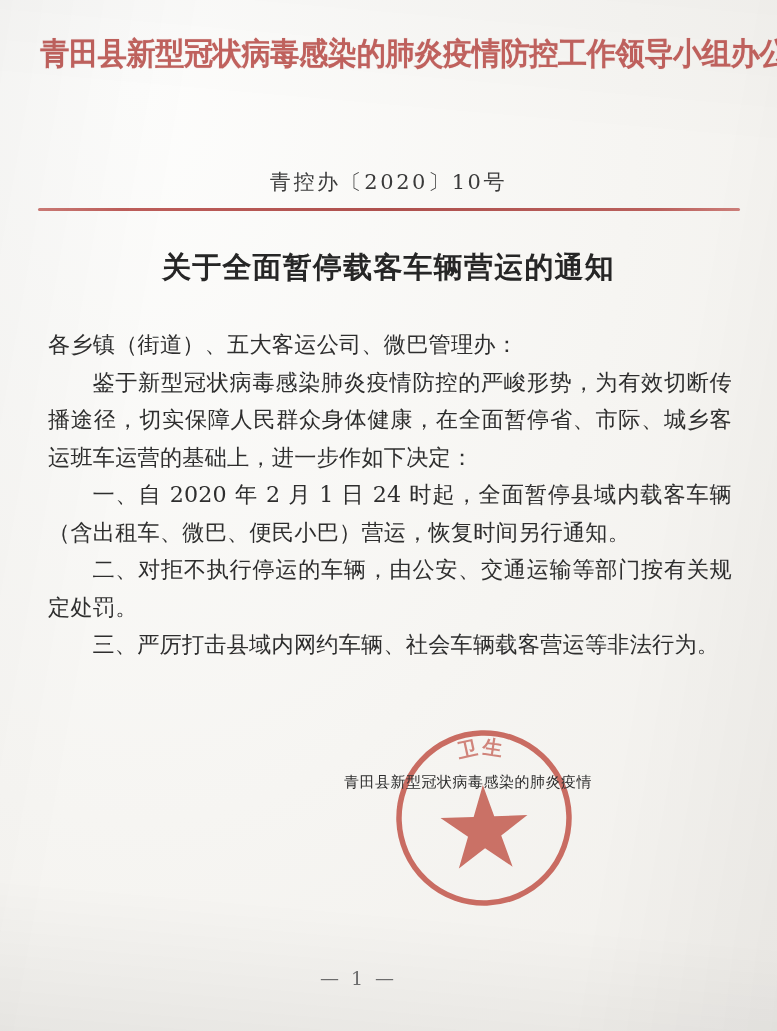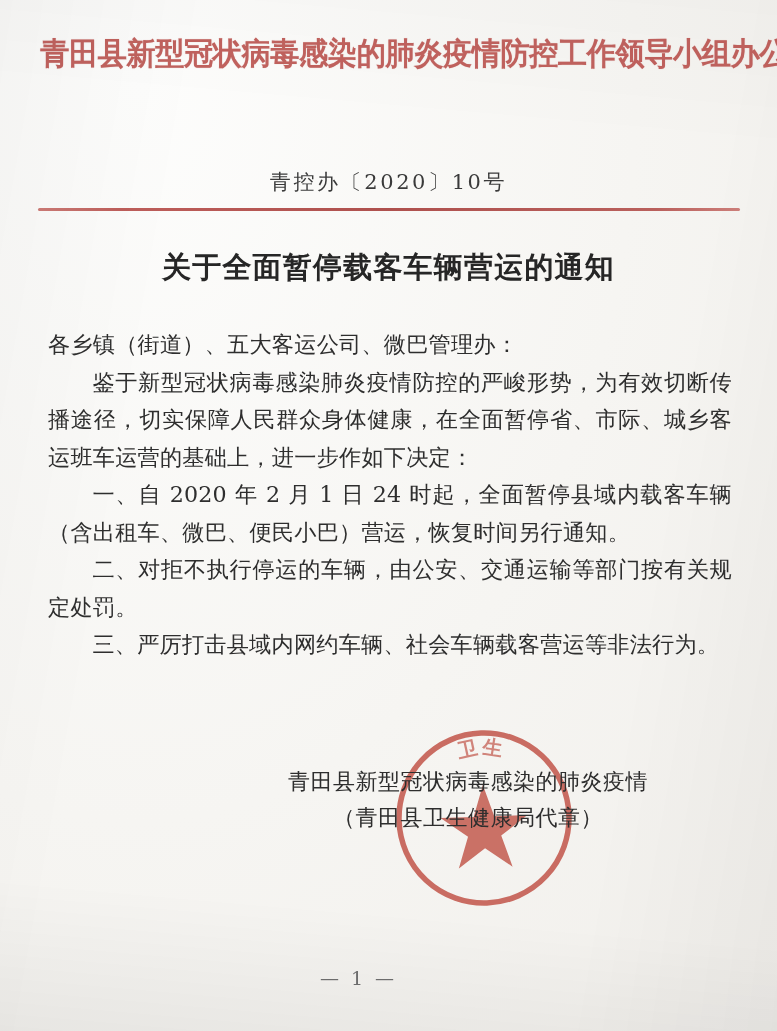--- a/index.html
+++ b/index.html
@@ -125,21 +125,21 @@
     text-indent: 0;
   }
 
   
   .signature {
     position: absolute;
     left: 258px;
     top: 764px;
     width: 420px;
     font-family: Liberation Serif, serif;
-    font-size: 22px;
+    font-size: 15px;
     line-height: 36px;
     color: #2e2e2e;
     text-align: center;
     z-index: 4;
   }
 
   .sig-line-1 { letter-spacing: 0.5px; }
   .sig-line-2 { letter-spacing: 0.5px; }
   .sig-line-3 { letter-spacing: 0.5px; }
   .sig-date   { letter-spacing: 1.6px; }
@@ -200,18 +200,17 @@
     <circle cx="91" cy="91" r="85" fill="none" stroke="#c0392b" stroke-width="5.5" opacity="0.88"></circle>
     <path id="sealArcTop" d="M 91,91 m -64,0 a 64,64 0 0 1 128,0" fill="none" stroke="none"></path>
     <text font-family="'DejaVu Serif','Liberation Serif',serif" font-size="20" font-weight="700" fill="#c0392b" opacity="0.72" letter-spacing="3">
       <textPath href="#sealArcTop" startOffset="50%" text-anchor="middle">卫生</textPath>
     </text>
     <polygon fill="#c0392b" opacity="0.85" points="91,58 101.3,89.6 134.5,89.6 107.6,109.1 117.9,140.7 91,121.2 64.1,140.7 74.4,109.1 47.5,89.6 80.7,89.6"></polygon>
   </svg>
 
   <div class="signature">
     <div class="sig-line-1">青田县新型冠状病毒感染的肺炎疫情</div>
-    <div class="sig-line-3">（青田县卫生健康局代章）</div>
   </div>
 
   <div class="page-number">— 1 —</div>
 
 </div>
 
 </body></html>

